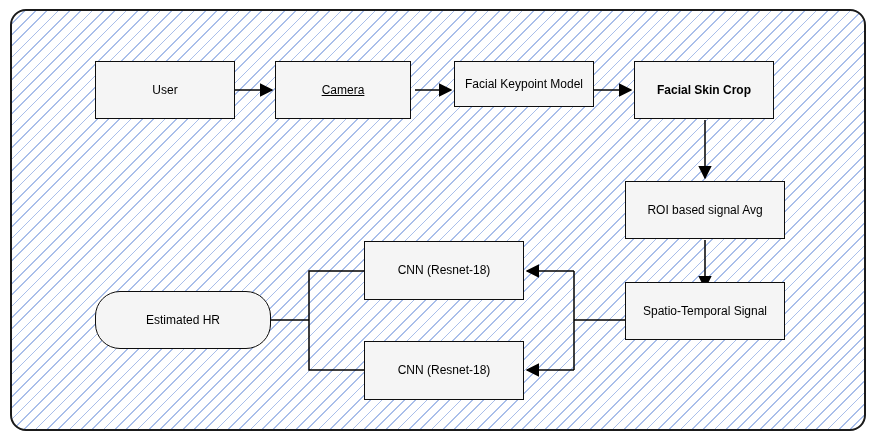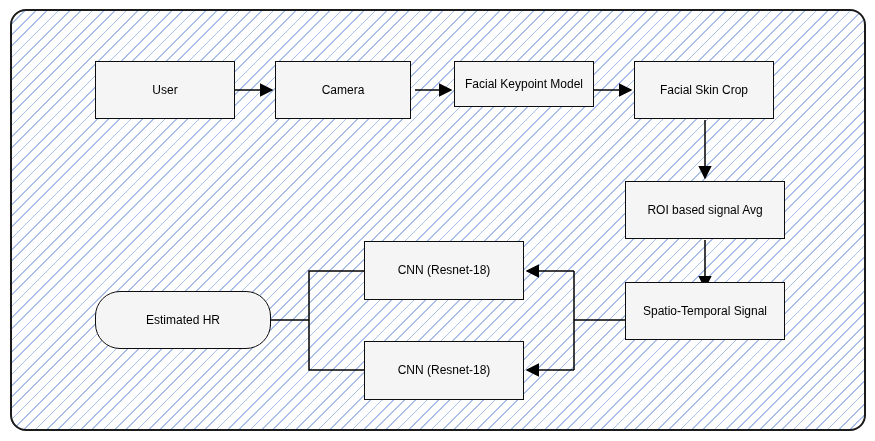--- a/index.html
+++ b/index.html
@@ -50,23 +50,23 @@
     display: flex;
     align-items: center;
     justify-content: center;
     text-align: center;
     font-size: 12px;
     color: #000000;
     line-height: 1.2;
     padding: 2px 4px;
   }
   .node-user        { left: 95px;  top: 61px;  width: 140px; height: 58px; }
-  .node-camera      { left: 275px; top: 61px;  width: 136px; height: 58px; }
+  .node-camera      { left: 275px; top: 61px;  width: 136px; height: 58px; text-decoration: underline; }
   .node-fkm         { left: 454px; top: 61px;  width: 140px; height: 46px; }
-  .node-fsc         { left: 634px; top: 61px;  width: 140px; height: 58px; }
+  .node-fsc         { left: 634px; top: 61px;  width: 140px; height: 58px; font-weight: bold; }
   .node-roi         { left: 625px; top: 181px; width: 160px; height: 58px; justify-content: center; }
   .node-sts         { left: 625px; top: 282px; width: 160px; height: 58px; }
   .node-cnn-top     { left: 364px; top: 241px; width: 160px; height: 59px; }
   .node-cnn-bottom  { left: 364px; top: 341px; width: 160px; height: 59px; }
   .node-ehr         { left: 95px;  top: 291px; width: 176px; height: 58px; border-radius: 25px; }
 </style>
 </head>
 <body>
 
 <div class="canvas">

